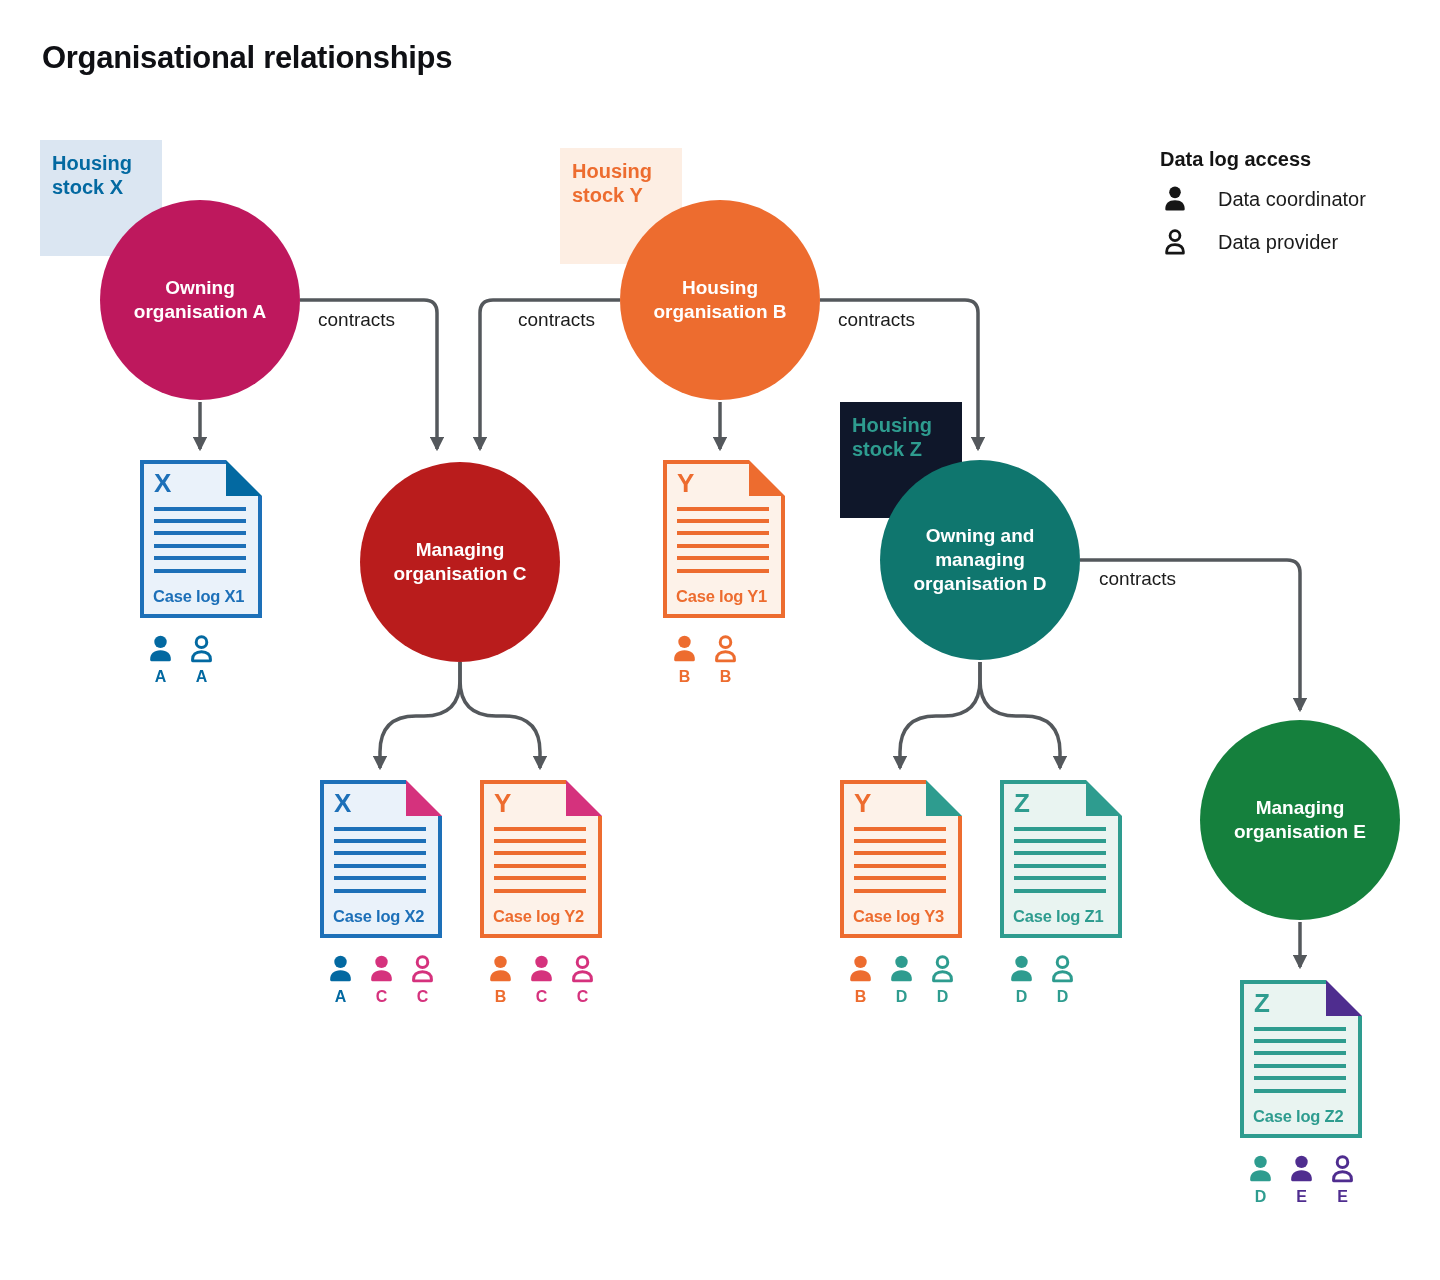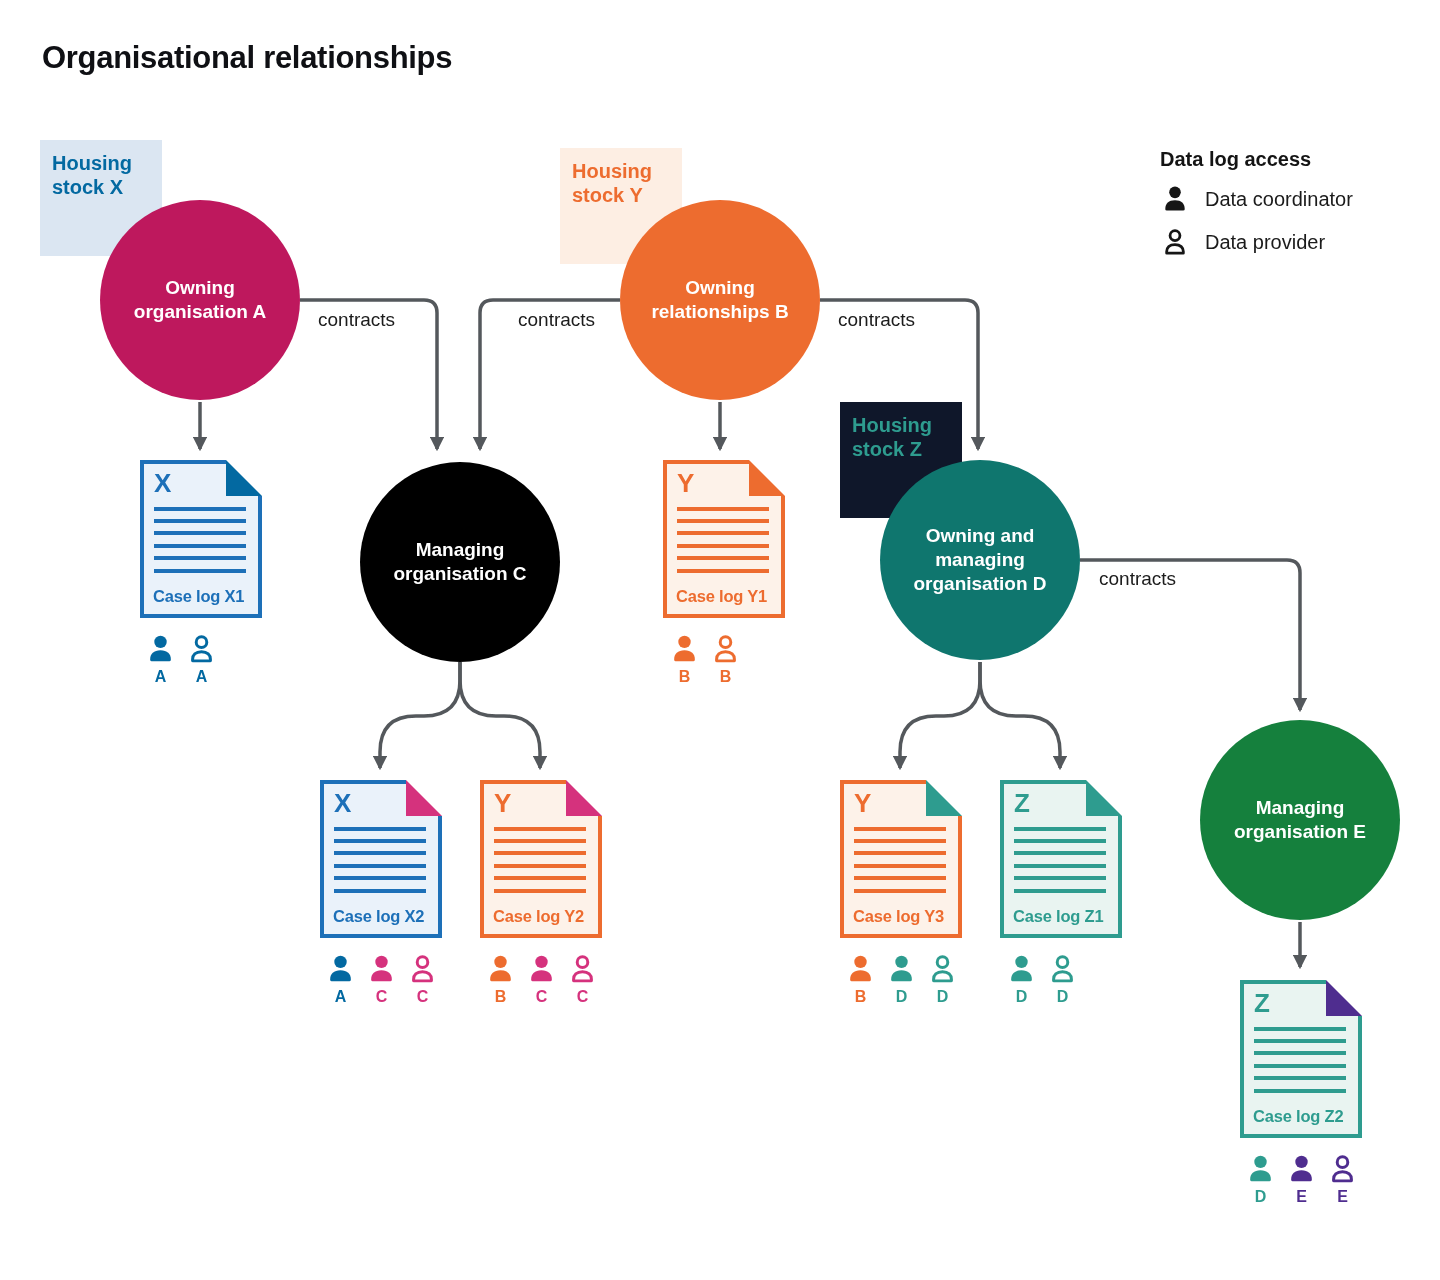--- a/index.html
+++ b/index.html
@@ -22,21 +22,21 @@
   .hs-x{background:#dbe6f2;}
   .hs-y{background:#fdeee3;}
   .hs-z{background:#0f172a;}
   
   .circle{
     position:absolute;width:200px;height:200px;border-radius:50%;z-index:2;
     display:flex;align-items:center;justify-content:center;text-align:center;
     color:#ffffff;font-weight:bold;font-size:19px;line-height:1.25;
     padding:0 17px;box-sizing:border-box;
   }
-  .bg-blue{background:#be185d}.bg-orange{background:#ed6c2f}.bg-pink{background:#000000}
+  .bg-blue{background:#be185d}.bg-orange{background:#ed6c2f}.bg-pink{background:#b91c1c}
   .bg-teal{background:#0f766e}.bg-purple{background:#15803d}
   
   .wires{position:absolute;left:0;top:0;z-index:1;}
   .wires path{stroke:#54585c;stroke-width:3.5;fill:none;}
   .contract{position:absolute;font-size:19px;color:#1c1c1c;z-index:1;}
   
   .doc{
     position:absolute;width:122px;height:158px;border:4px solid;box-sizing:border-box;z-index:2;
   }
   .doc-blue{border-color:#1d70b8;background:#eaf2fa;color:#1d70b8}
@@ -57,21 +57,21 @@
   
   .p-row{position:absolute;display:flex;gap:8px;z-index:2;}
   .p-item{width:33px;display:flex;flex-direction:column;align-items:center;}
   .p-item svg{width:33px;height:31px;display:block;}
   .p-letter{font-size:16px;font-weight:bold;margin-top:4px;line-height:1;}
   svg .solid{fill:currentColor;}
   svg .hollow{fill:#ffffff;stroke:currentColor;stroke-width:2.3;stroke-linejoin:round;}
   
   .legend{position:absolute;left:1160px;top:148px;z-index:2;color:#141414;}
   .legend-title{font-size:20px;font-weight:bold;margin-bottom:6px;}
-  .legend-item{display:flex;align-items:center;gap:15px;margin-top:14px;font-size:20px;color:#1b1b1b;}
+  .legend-item{display:flex;align-items:center;gap:28px;margin-top:14px;font-size:20px;color:#1b1b1b;}
   .legend-item svg{width:30px;height:29px;display:block;color:#161616;}
 </style>
 </head>
 <body>
 
 <div id="canvas">
 
   <div class="title">Organisational relationships</div>
 
   <div class="hstock hs-x c-blue" style="left:40px;top:140px;">Housing stock X</div>
@@ -99,21 +99,21 @@
 
   <div class="contract" style="left:318px;top:309px;">contracts</div>
   <div class="contract" style="left:518px;top:309px;">contracts</div>
   <div class="contract" style="left:838px;top:309px;">contracts</div>
   <div class="contract" style="left:1099px;top:568px;">contracts</div>
 
   <div class="circle bg-blue" style="left:100px;top:200px;">
     <span>Owning organisation A</span>
   </div>
   <div class="circle bg-orange" style="left:620px;top:200px;">
-    <span>Owning relationships B</span>
+    <span>Housing organisation B</span>
   </div>
   <div class="circle bg-pink" style="left:360px;top:462px;">
     <span>Managing organisation C</span>
   </div>
   <div class="circle bg-teal" style="left:880px;top:460px;">
     <span>Owning and managing organisation D</span>
   </div>
   <div class="circle bg-purple" style="left:1200px;top:720px;">
     <span>Managing organisation E</span>
   </div>

